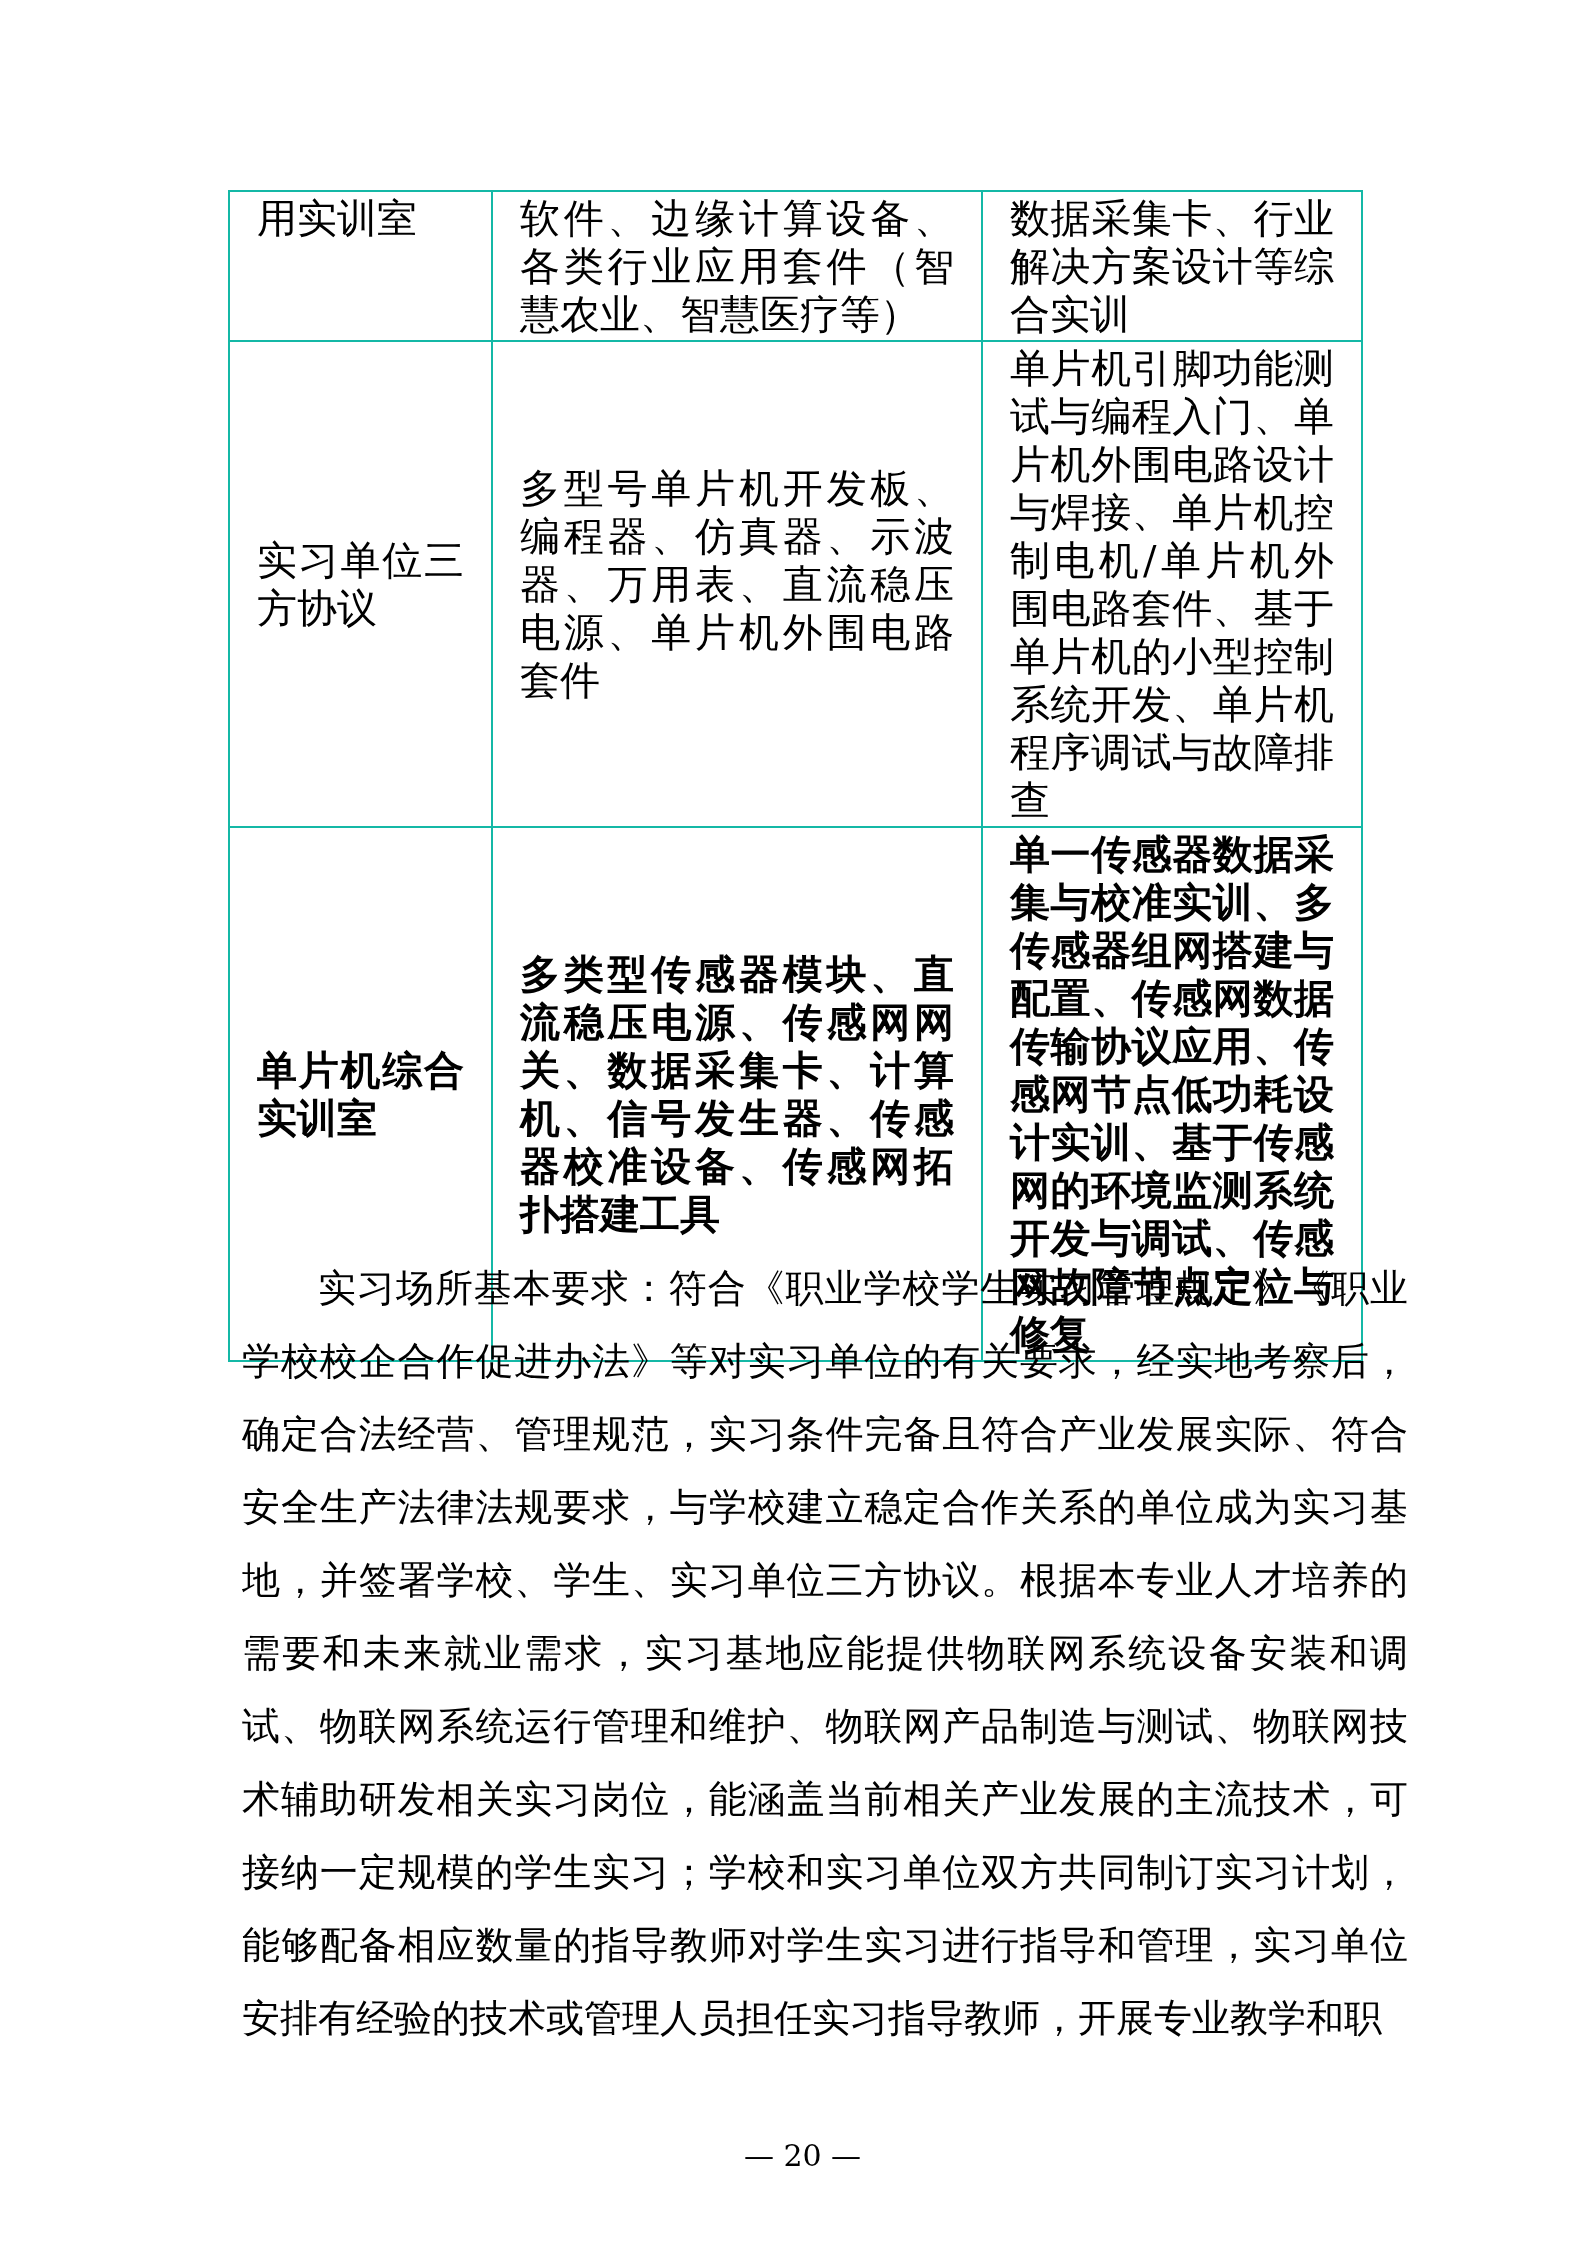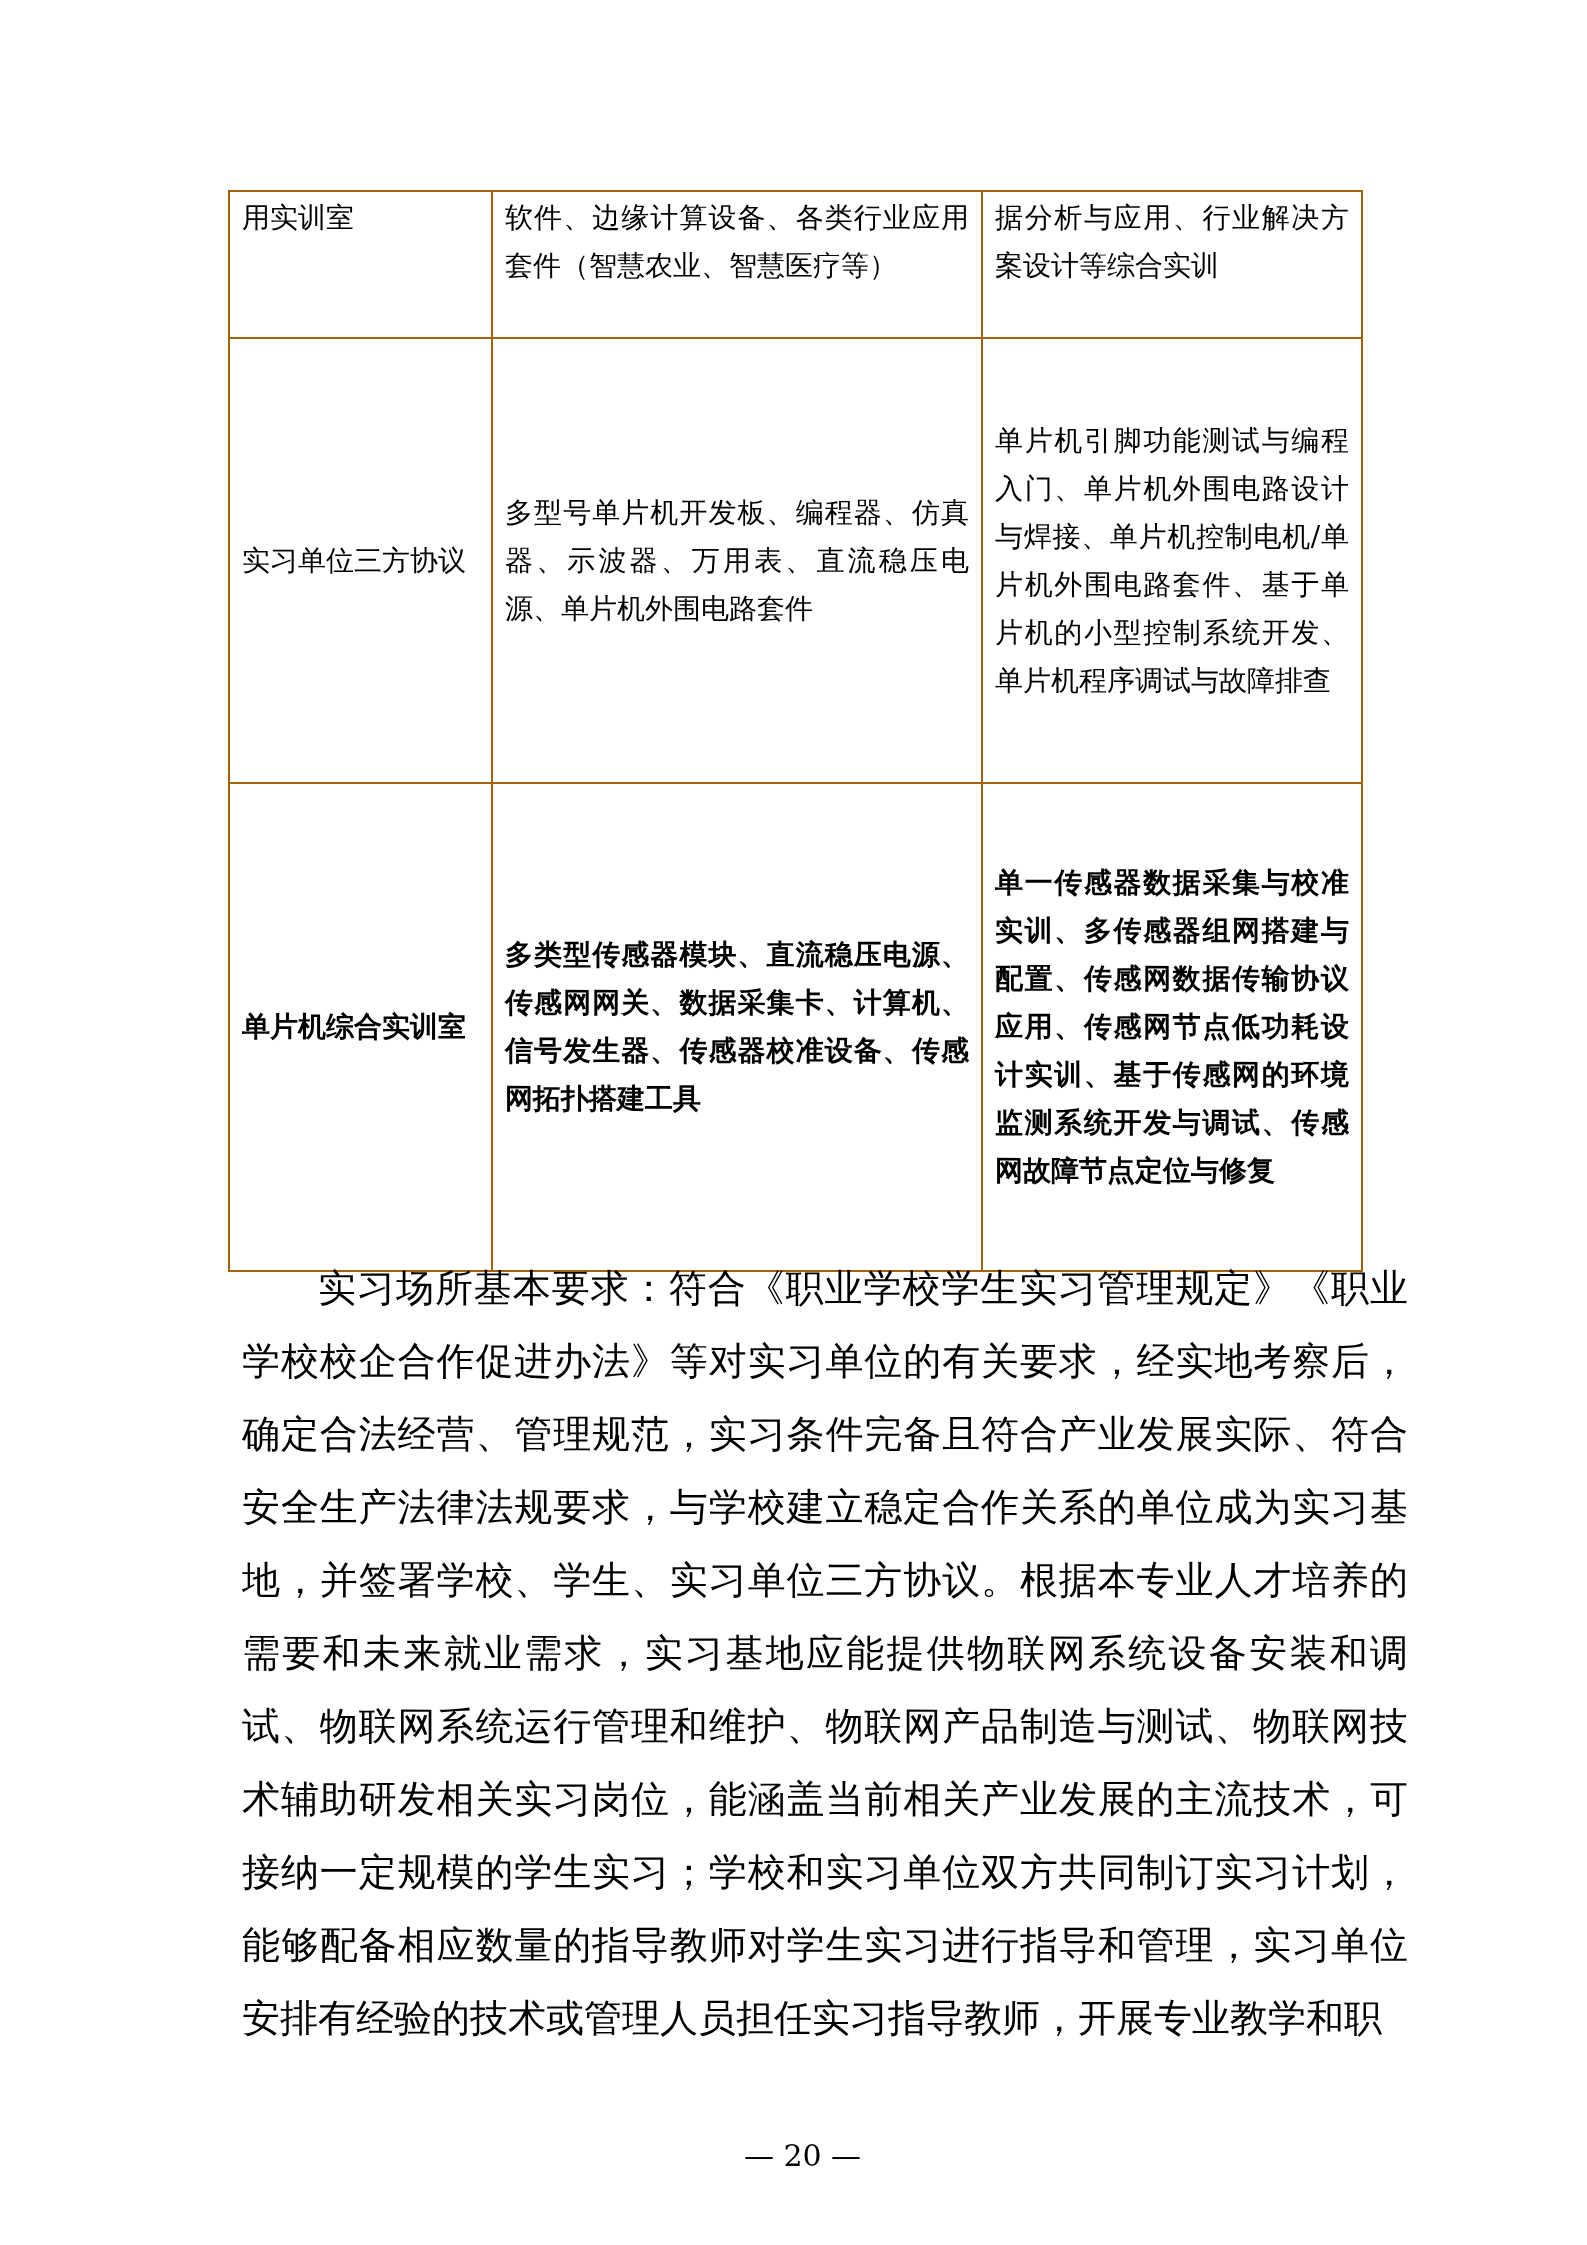--- a/index.html
+++ b/index.html
@@ -13,26 +13,26 @@
     overflow:hidden;
   }
   table.training-table {
     position:absolute;
     left:228px; top:190px;
     width:1133px;
     border-collapse:collapse;
     table-layout:fixed;
   }
   table.training-table td {
-    border:2px solid #a16207;
-    font-size:28px;
+    border:2px solid #14b8a6;
+    font-size:40px;
     line-height:48px;
     text-align:justify;
     line-break:strict;
-    padding:2px 12px;
+    padding:2px 27px;
     vertical-align:middle;
     overflow:hidden;
   }
   col.c1 { width:263px; }
   col.c2 { width:490px; }
   col.c3 { width:380px; }
   tr.r1 td { height:141px; vertical-align:top; }
   tr.r2 td { height:439px; }
   tr.r3 td { height:482px;font-weight:bold; }
   .body-paragraph {
@@ -63,21 +63,21 @@
   <table class="training-table">
     <colgroup>
       <col class="c1">
         <col class="c2">
         <col class="c3">
     </colgroup>
     <tbody>
       <tr class="r1">
         <td>用实训室</td>
         <td>软件、边缘计算设备、各类行业应用套件（智慧农业、智慧医疗等）</td>
-        <td>据分析与应用、行业解决方案设计等综合实训</td>
+        <td>数据采集卡、行业解决方案设计等综合实训</td>
       </tr>
       <tr class="r2">
         <td>实习单位三方协议</td>
         <td>多型号单片机开发板、编程器、仿真器、示波器、万用表、直流稳压电源、单片机外围电路套件</td>
         <td>单片机引脚功能测试与编程入门、单片机外围电路设计与焊接、单片机控制电机/单片机外围电路套件、基于单片机的小型控制系统开发、单片机程序调试与故障排查</td>
       </tr>
       <tr class="r3">
         <td>单片机综合实训室</td>
         <td>多类型传感器模块、直流稳压电源、传感网网关、数据采集卡、计算机、信号发生器、传感器校准设备、传感网拓扑搭建工具</td>
         <td>单一传感器数据采集与校准实训、多传感器组网搭建与配置、传感网数据传输协议应用、传感网节点低功耗设计实训、基于传感网的环境监测系统开发与调试、传感网故障节点定位与修复</td>

